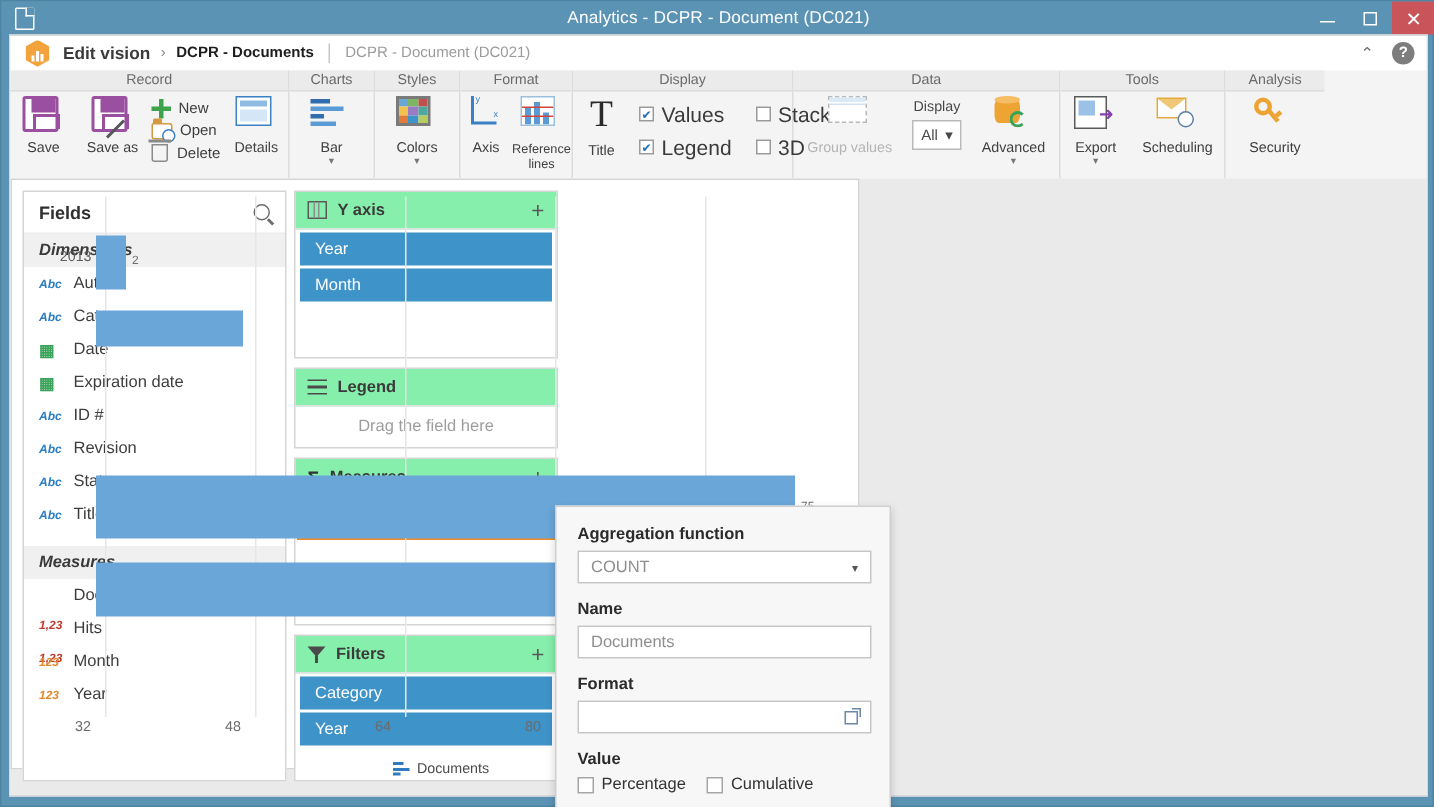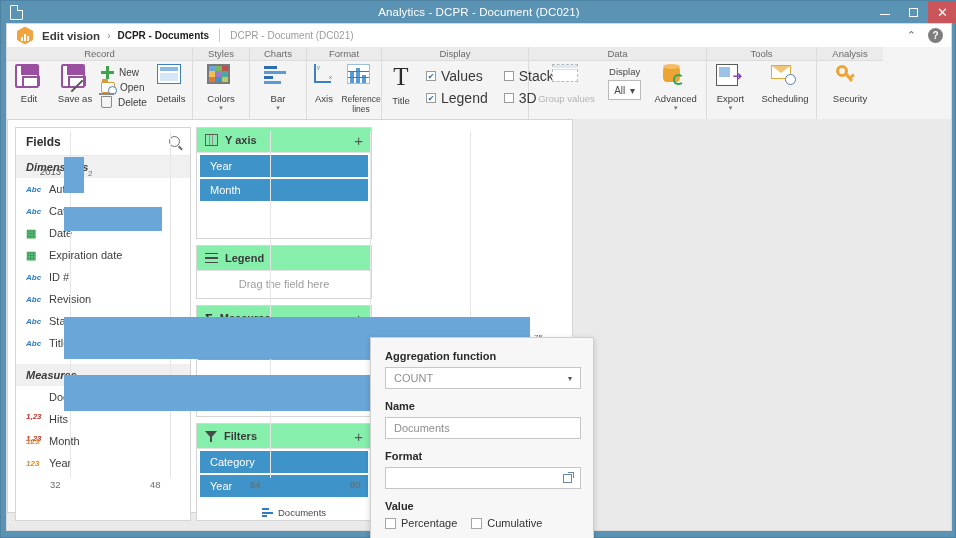--- a/index.html
+++ b/index.html
@@ -321,21 +321,21 @@
     <div class="ribbon">
       <div class="ribbon-groups">
 
         <div class="rgroup" style="width:186px">
           <div class="rgroup-title">Record</div>
           <div class="rgroup-body">
             <div class="ritem" style="min-width:44px">
               <div class="icon32">
                   <div class="ic-floppy"></div>
                 </div>
-              <span class="lbl">Edit</span>
+              <span class="lbl">Save</span>
             </div>
             <div class="ritem" style="min-width:48px">
               <div class="icon32">
                   <div class="ic-floppy">
                     <span class="ic-pencil"></span>
                   </div>
                 </div>
               <span class="lbl">Save as</span>
             </div>
             <div style="display:flex;flex-direction:column;gap:3px;padding-top:2px;padding-left:2px">
@@ -355,55 +355,55 @@
             <div class="ritem" style="min-width:48px">
               <div class="icon32">
                   <div class="ic-details"></div>
                 </div>
               <span class="lbl">Details</span>
             </div>
           </div>
         </div>
 
         <div class="rgroup" style="width:57px">
+          <div class="rgroup-title">Charts</div>
+          <div class="rgroup-body" style="justify-content:center">
+            <div class="ritem">
+              <div class="icon32">
+                  <div class="ic-bar">
+                    <i></i>
+                    <i></i>
+                    <i></i>
+                    <i></i>
+                  </div>
+                </div>
+              <span class="lbl">Bar</span>
+              <span class="caret">▾</span>
+            </div>
+          </div>
+        </div>
+
+        <div class="rgroup" style="width:57px">
           <div class="rgroup-title">Styles</div>
           <div class="rgroup-body" style="justify-content:center">
             <div class="ritem">
               <div class="icon32">
                 <div class="ic-colors">
                   <span style="background:#6aa6d8"></span>
                     <span style="background:#7cb563"></span>
                     <span style="background:#c0504d"></span>
                   <span style="background:#f2c14e"></span>
                     <span style="background:#9b7cc2"></span>
                     <span style="background:#4fa8a0"></span>
                   <span style="background:#e07b39"></span>
                     <span style="background:#3e93c8"></span>
                     <span style="background:#b5ce5f"></span>
                 </div>
               </div>
               <span class="lbl">Colors</span>
-              <span class="caret">▾</span>
-            </div>
-          </div>
-        </div>
-
-        <div class="rgroup" style="width:57px">
-          <div class="rgroup-title">Charts</div>
-          <div class="rgroup-body" style="justify-content:center">
-            <div class="ritem">
-              <div class="icon32">
-                  <div class="ic-bar">
-                    <i></i>
-                    <i></i>
-                    <i></i>
-                    <i></i>
-                  </div>
-                </div>
-              <span class="lbl">Bar</span>
               <span class="caret">▾</span>
             </div>
           </div>
         </div>
 
         <div class="rgroup" style="width:75px">
           <div class="rgroup-title">Format</div>
           <div class="rgroup-body" style="justify-content:space-around">
             <div class="ritem" style="min-width:34px;padding:0 2px">
               <div class="icon32">

